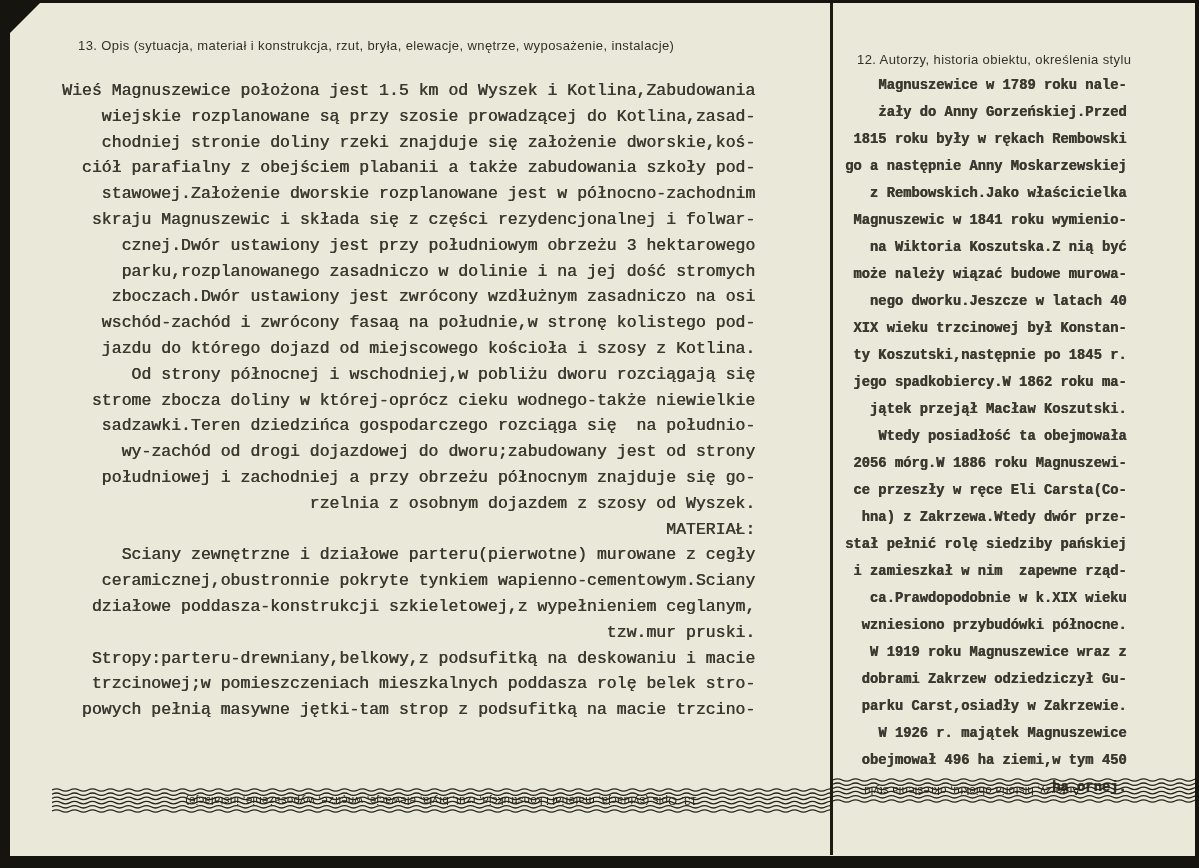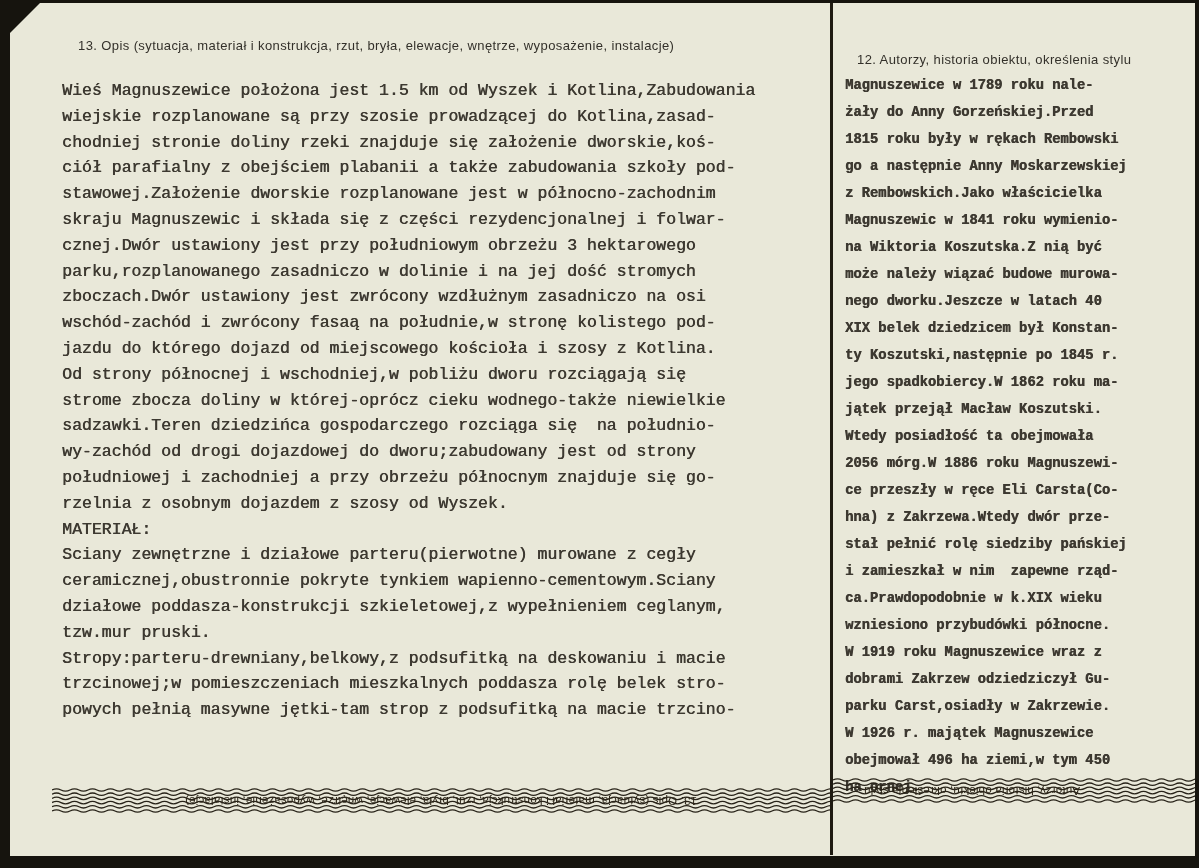--- a/index.html
+++ b/index.html
@@ -23,20 +23,21 @@
   .col-header{
     position:absolute;color:#33302a;font-size:13px;letter-spacing:.4px;
     white-space:nowrap;
   }
   #left-header{left:78px;top:38px;}
   #right-header{left:857px;top:52px;}
   .typewriter{
     position:absolute;color:#3d3931;
     font-family:"Liberation Mono","DejaVu Sans Mono",monospace;
     text-shadow:0.5px 0 0 #3d3931;
+    text-align:right;
   }
   #left-body{left:62px;top:78px;font-size:16.5px;line-height:25.8px;}
   #right-body{left:845px;top:72px;font-size:13.8px;line-height:27px;font-weight:bold;}
   .tline{white-space:pre;}
   .cancel-strip{position:absolute;}
   #strip-left{left:52px;top:787px;width:778px;height:27px;}
   #strip-right{left:833px;top:777px;width:362px;height:27px;}
   .cancel-strip svg{position:absolute;left:0;top:0;width:100%;height:100%;}
   .flipped-text{
     position:absolute;top:50%;white-space:nowrap;
@@ -90,21 +91,21 @@
 <div id="right-body" class="typewriter">
     <div class="tline">Magnuszewice w 1789 roku nale-</div>
     <div class="tline">żały do Anny Gorzeńskiej.Przed</div>
     <div class="tline">1815 roku były w rękach Rembowski</div>
     <div class="tline">go a następnie Anny Moskarzewskiej</div>
     <div class="tline">z Rembowskich.Jako właścicielka</div>
     <div class="tline">Magnuszewic w 1841 roku wymienio-</div>
     <div class="tline">na Wiktoria Koszutska.Z nią być</div>
     <div class="tline">może należy wiązać budowe murowa-</div>
     <div class="tline">nego dworku.Jeszcze w latach 40</div>
-    <div class="tline">XIX belek dziedzicem był Konstan-</div>
+    <div class="tline">XIX wieku trzcinowej był Konstan-</div>
     <div class="tline">ty Koszutski,następnie po 1845 r.</div>
     <div class="tline">jego spadkobiercy.W 1862 roku ma-</div>
     <div class="tline">jątek przejął Macław Koszutski.</div>
     <div class="tline">Wtedy posiadłość ta obejmowała</div>
     <div class="tline">2056 mórg.W 1886 roku Magnuszewi-</div>
     <div class="tline">ce przeszły w ręce Eli Carsta(Co-</div>
     <div class="tline">hna) z Zakrzewa.Wtedy dwór prze-</div>
     <div class="tline">stał pełnić rolę siedziby pańskiej</div>
     <div class="tline">i zamieszkał w nim  zapewne rząd-</div>
     <div class="tline">ca.Prawdopodobnie w k.XIX wieku</div>

